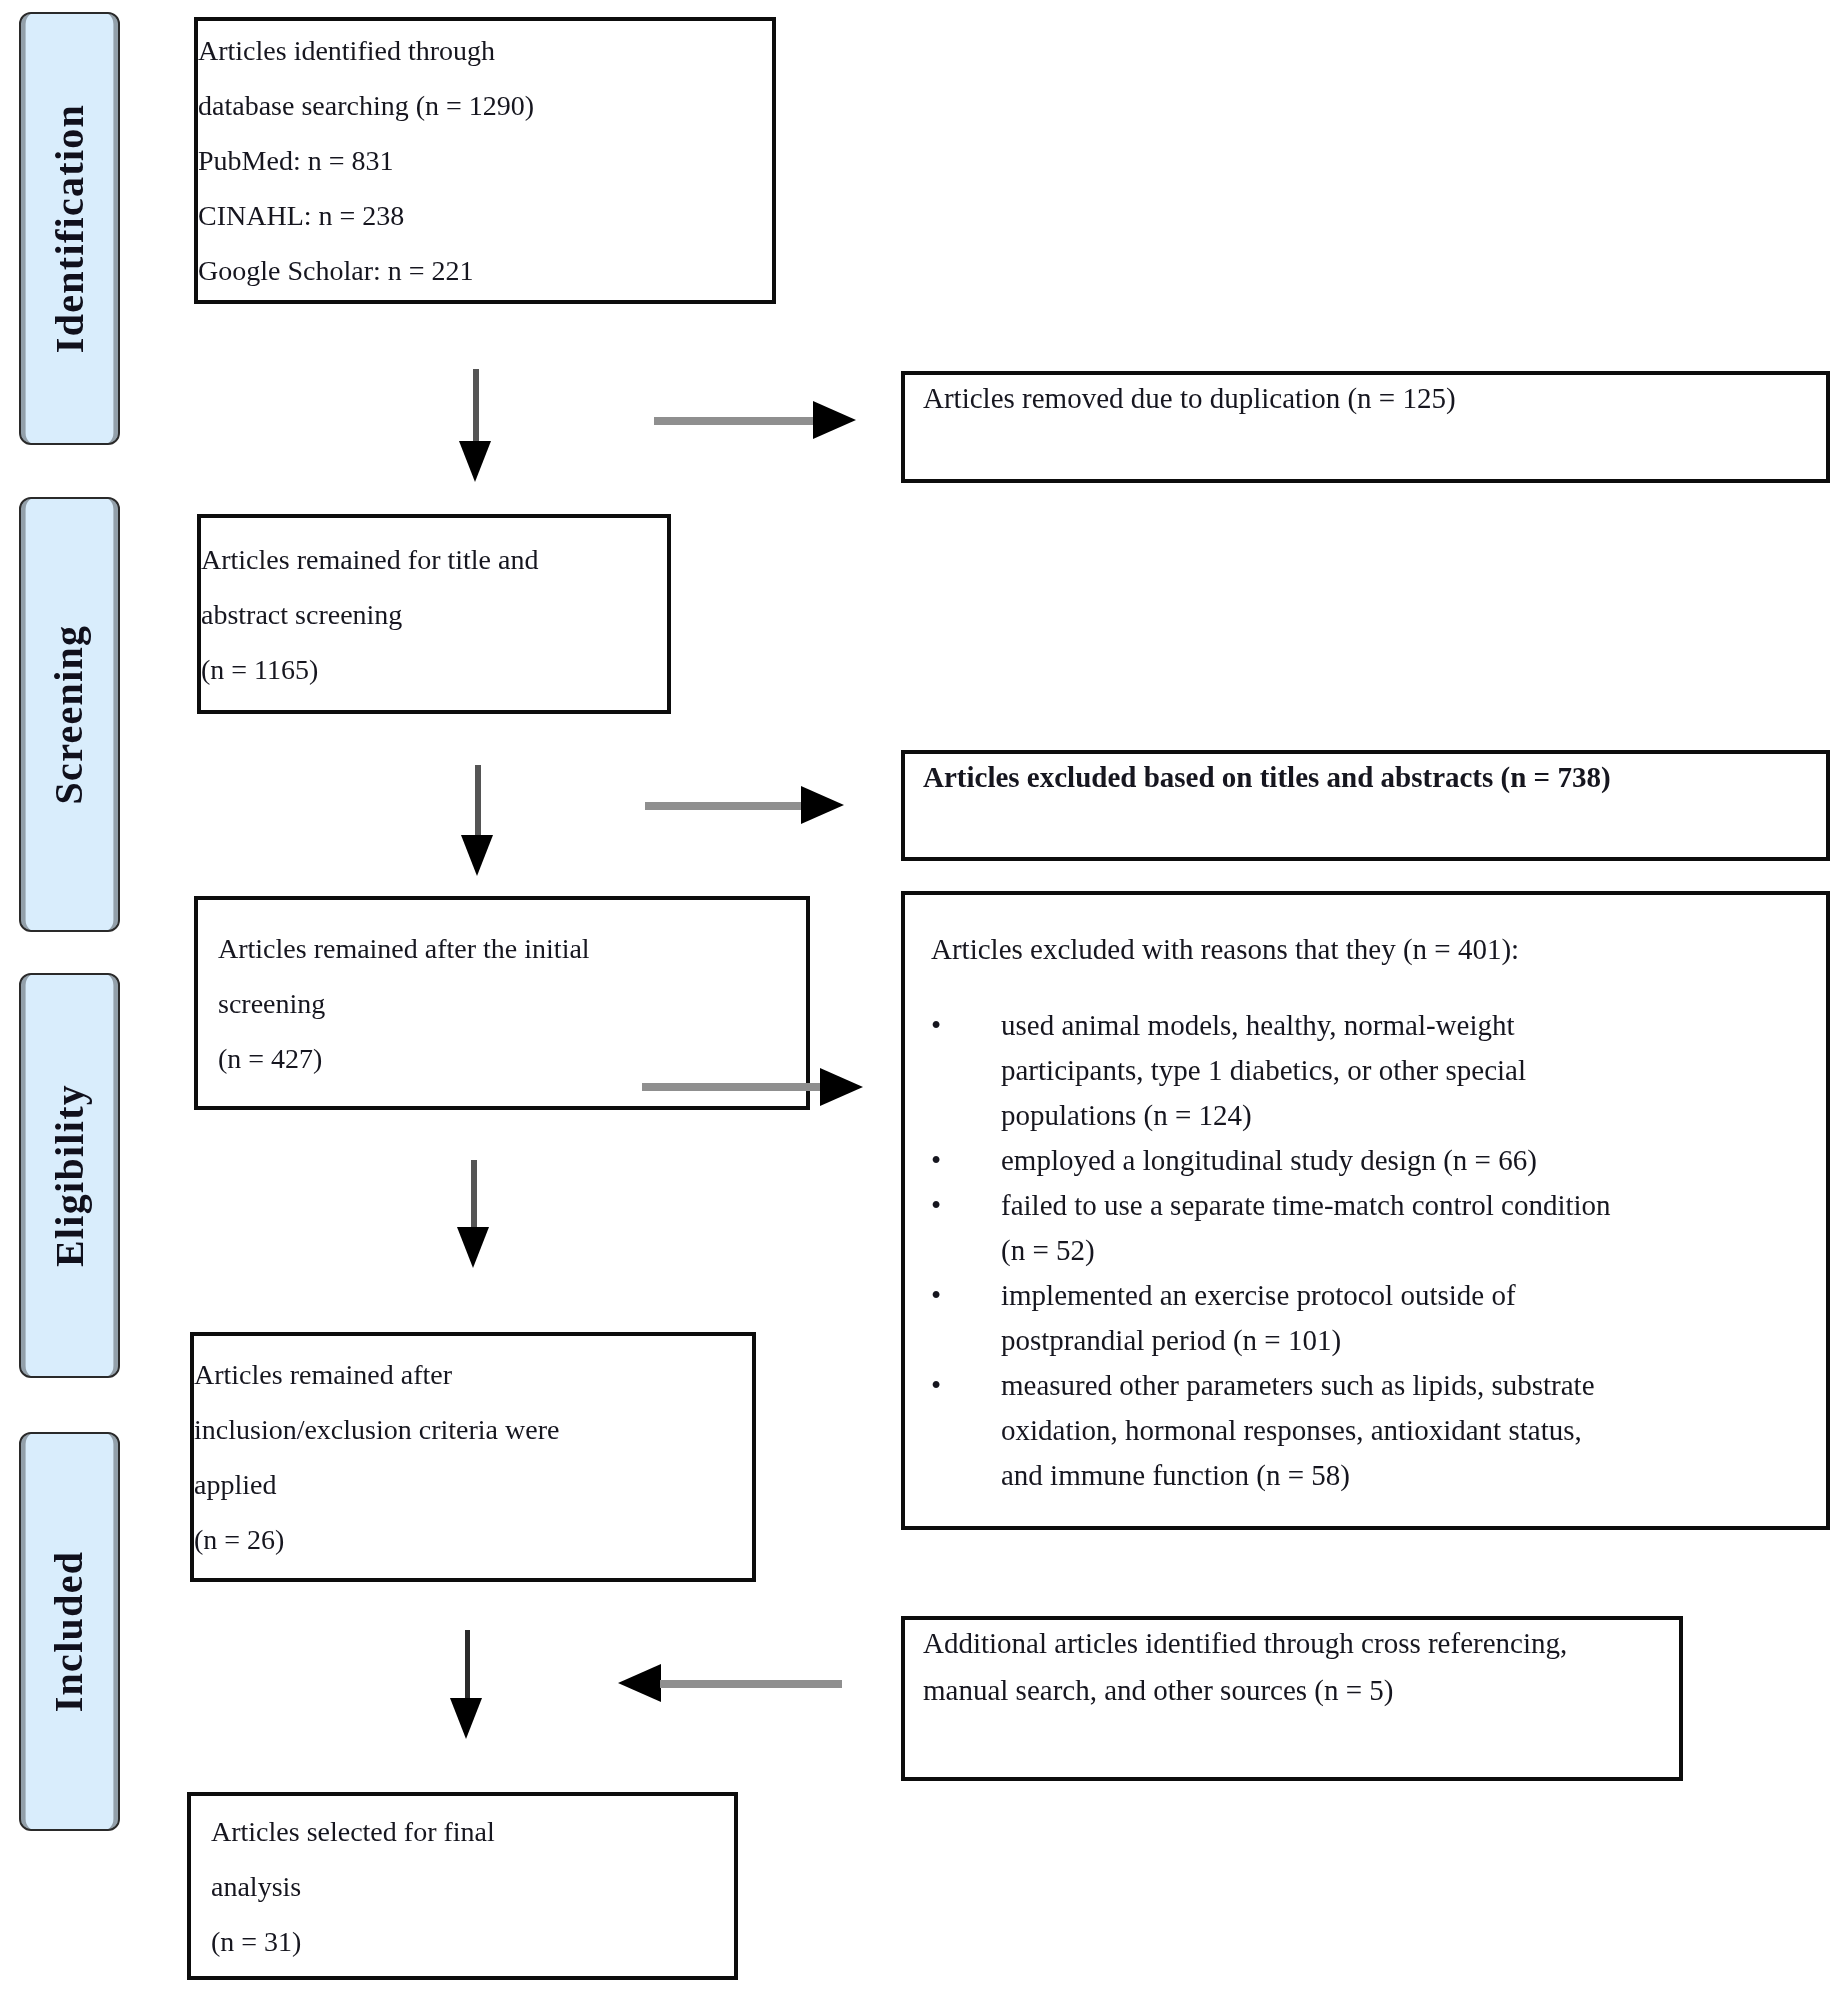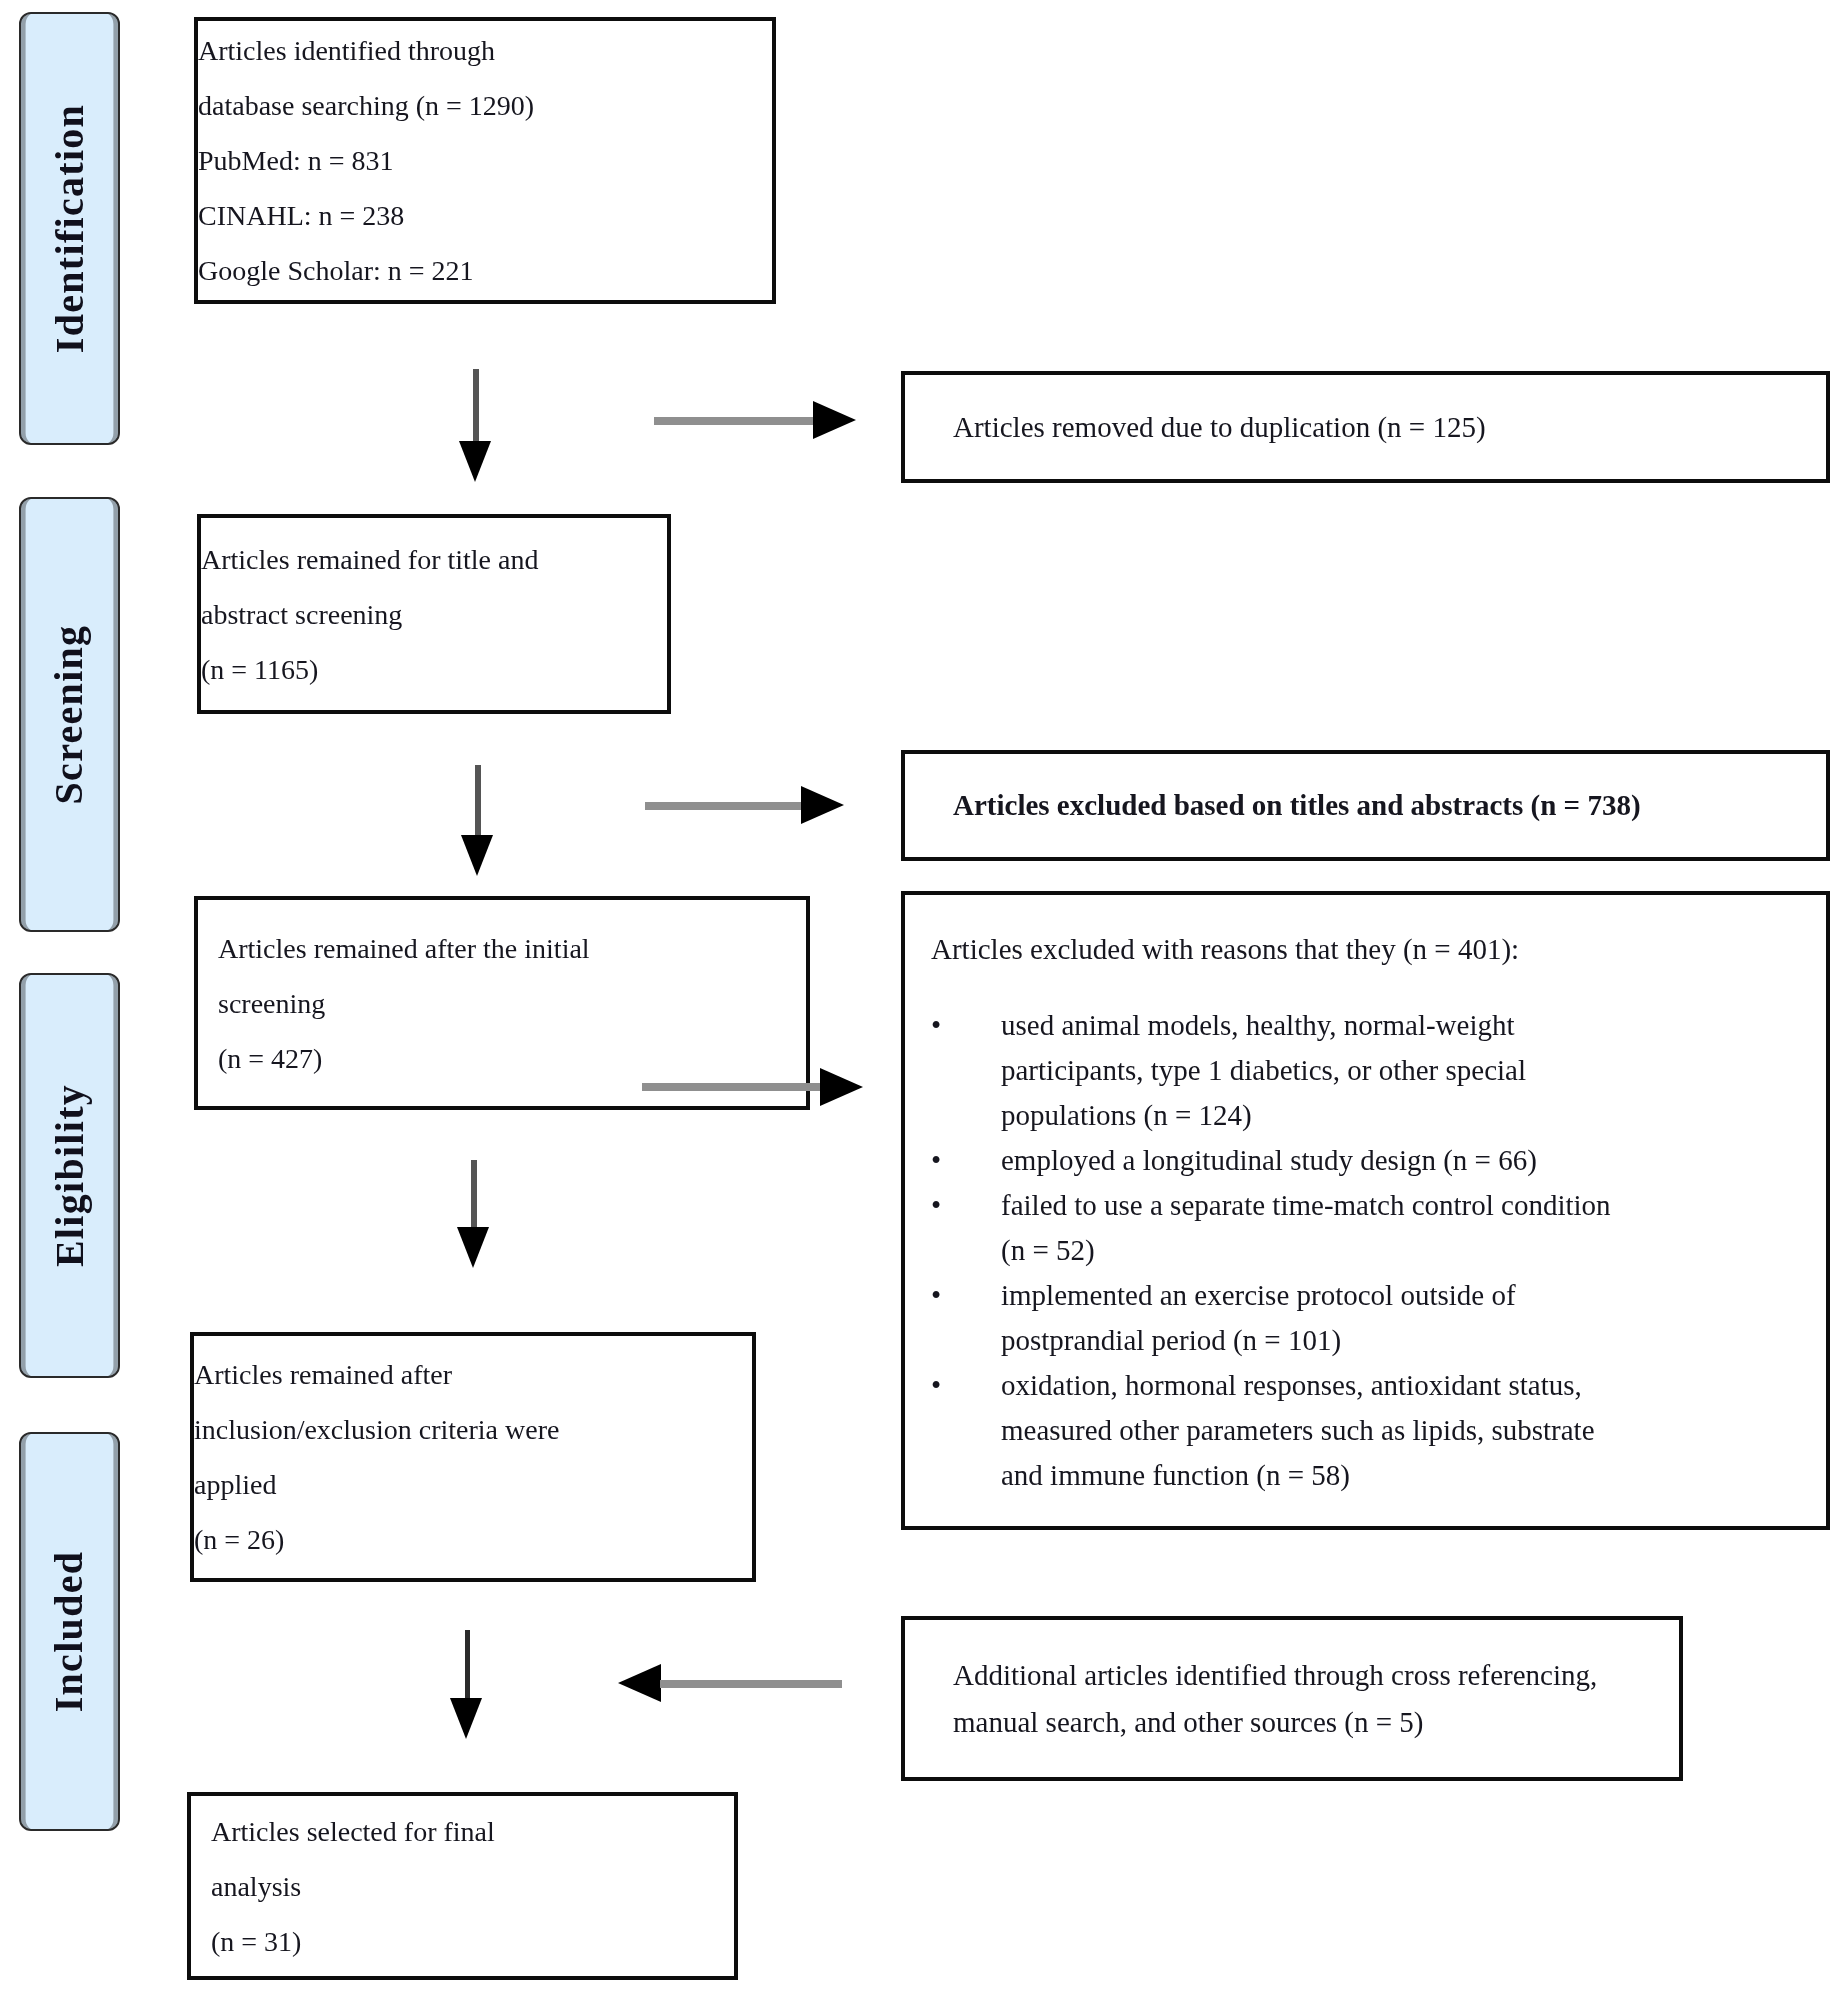--- a/index.html
+++ b/index.html
@@ -23,22 +23,22 @@
   
   .box {
     position:absolute; background:#ffffff; border:4px solid #0d0d0d;
     box-sizing:border-box;
   }
   .flowbox {
     display:flex; flex-direction:column; align-items:flex-start; justify-content:center;
     text-align:center; font-size:28px; line-height:55px;
   }
   .sidebox-line {
-    display:flex; flex-direction:column; justify-content:center;
-    padding-left:48px; font-size:29px; line-height:47px;
+    display:flex; flex-direction:column; justify-content:flex-start;
+    padding-left:18px; font-size:29px; line-height:47px;
   }
   .reasons { padding:32px 20px 0 26px; font-size:29px; line-height:45px; }
   .reasons .hdr { margin-bottom:31px; }
   .bullet-item { display:flex; }
   .bullet-mark { width:70px; flex:0 0 70px; }
 
   
   .shaft-v { position:absolute; background:#555555; width:6px; }
   .shaft-v.thin { width:4.7px; background:#2b2b2b; }
   .shaft-h { position:absolute; background:#8f8f8f; height:8px; }
@@ -140,22 +140,22 @@
     <div class="bullet-mark">•</div>
     <div>
       <div>implemented an exercise protocol outside of</div>
       <div>postprandial period (n = 101)</div>
     </div>
   </div>
 
   <div class="bullet-item">
     <div class="bullet-mark">•</div>
     <div>
+      <div>measured other parameters such as lipids, substrate</div>
       <div>oxidation, hormonal responses, antioxidant status,</div>
-      <div>measured other parameters such as lipids, substrate</div>
       <div>and immune function (n = 58)</div>
     </div>
   </div>
 </div>
 
 <div class="box sidebox-line" style="left:901px;top:1616px;width:782px;height:165px;">
   <div>Additional articles identified through cross referencing,</div>
   <div>manual search, and other sources (n = 5)</div>
 </div>
 

